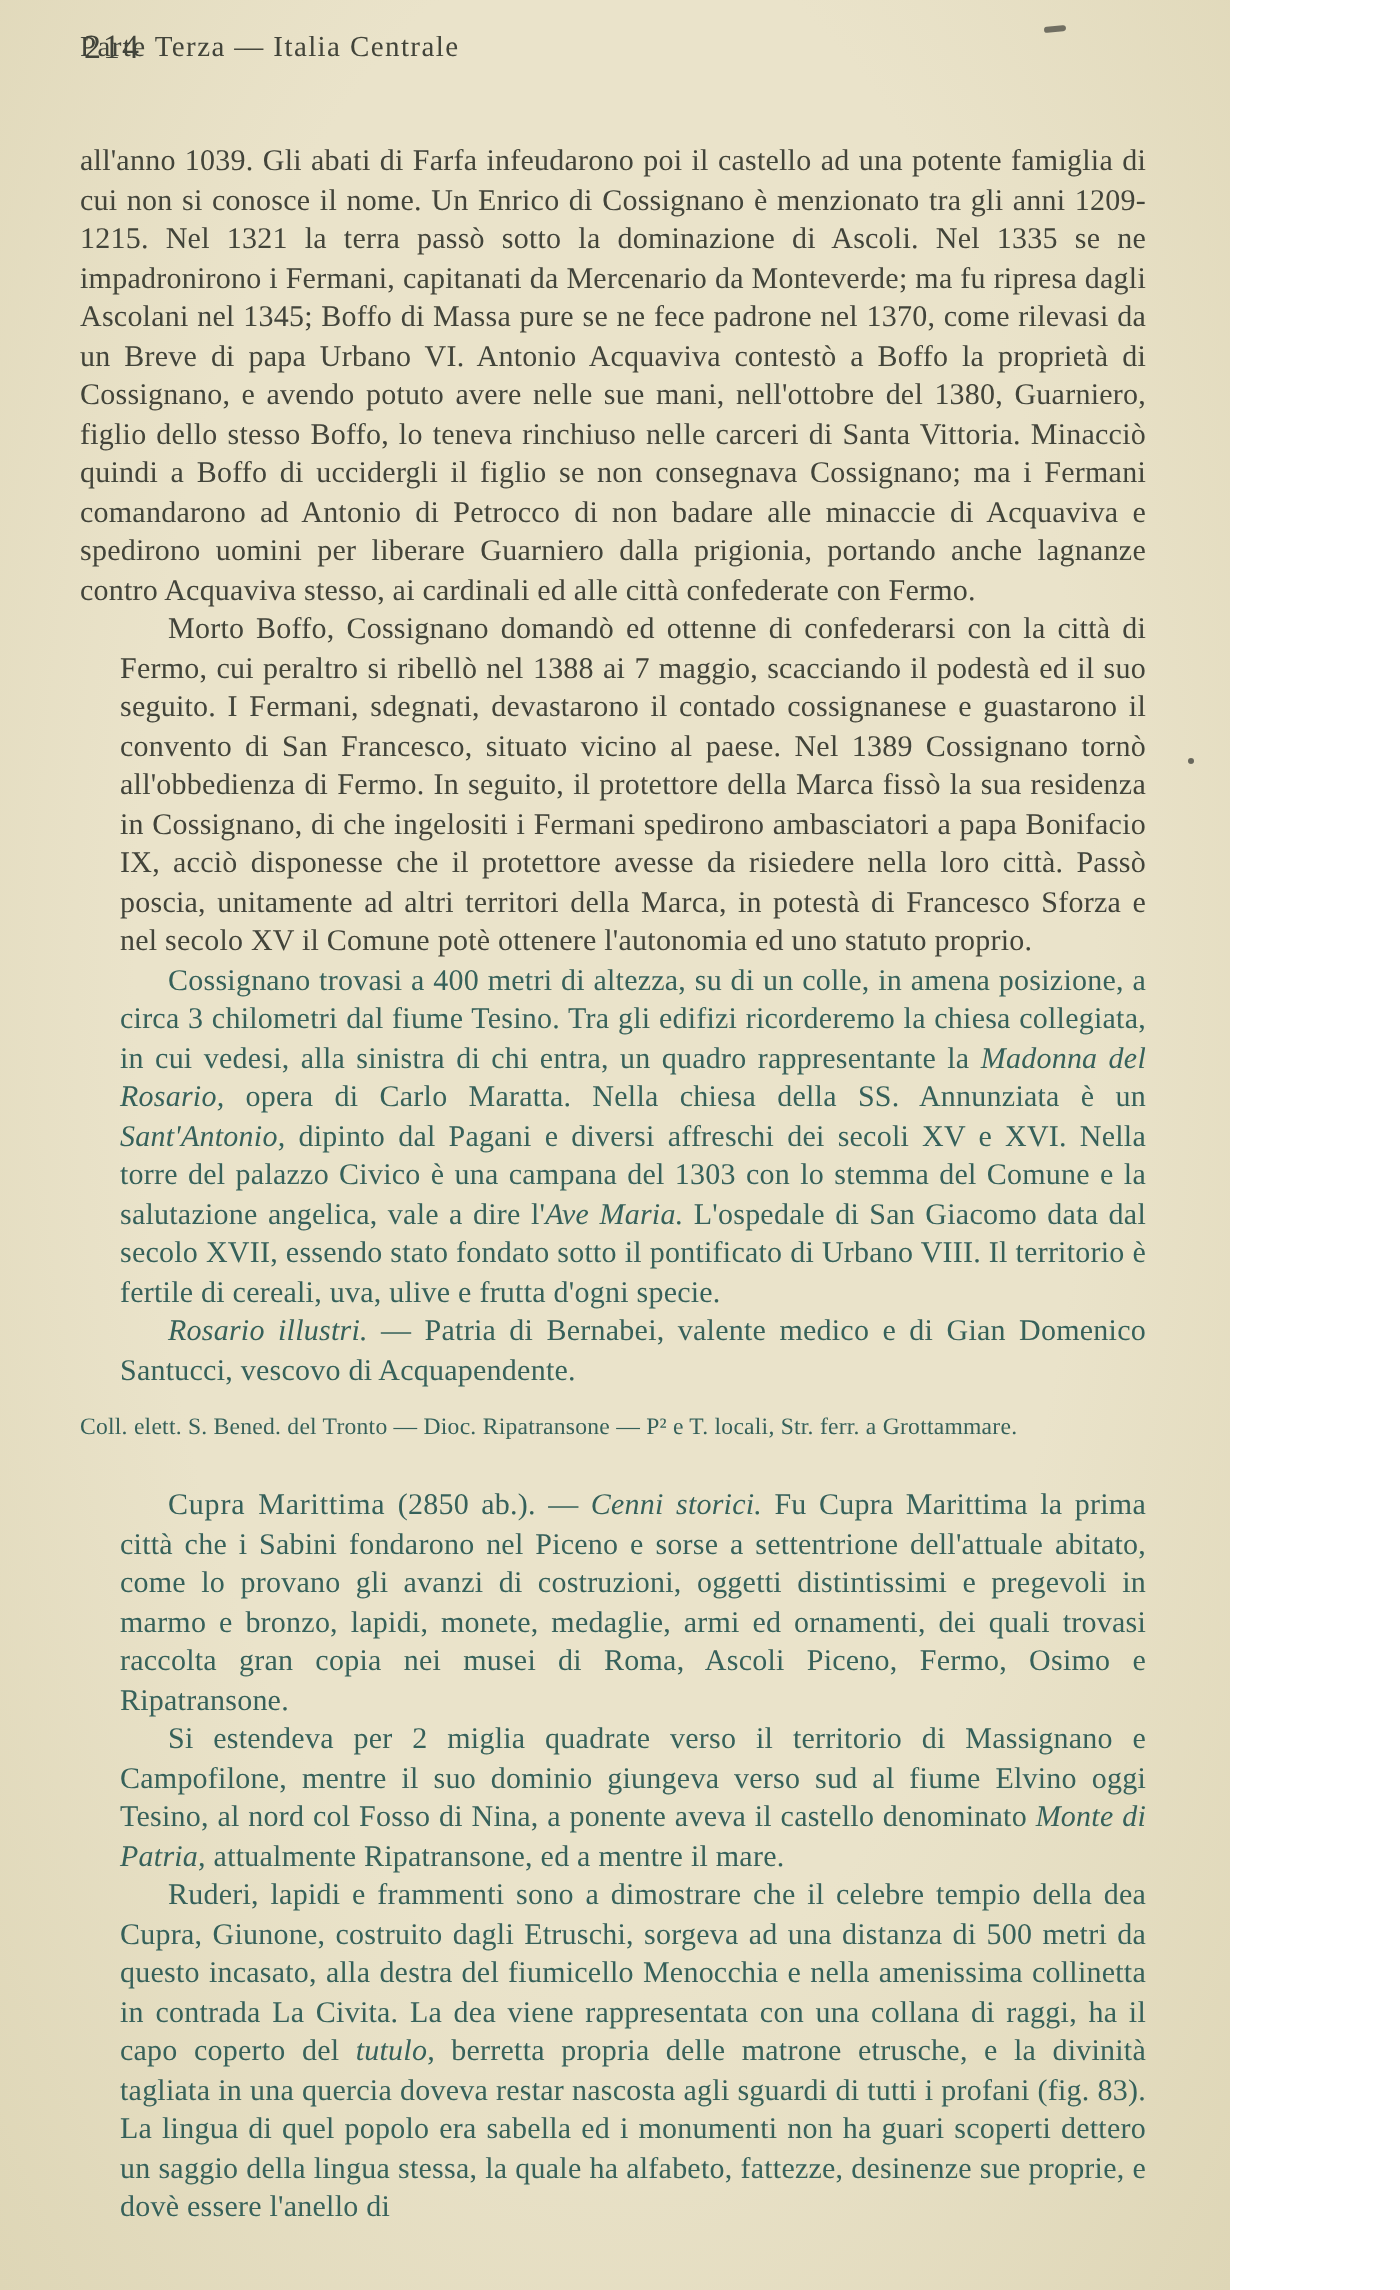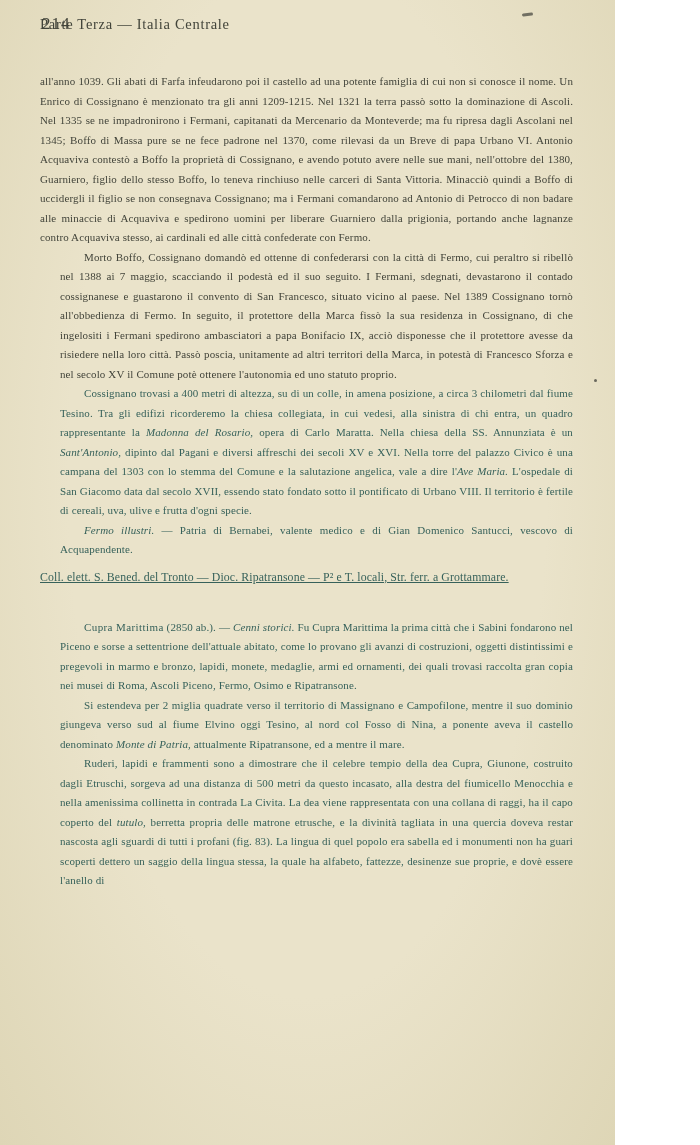--- a/index.html
+++ b/index.html
@@ -24,40 +24,39 @@
     font-size: 17px; letter-spacing: 1px;
     color: var(--ink, #42443a);
   }
   .runtitle {
     display: block; text-align: left;
     font-size: 14.5px; letter-spacing: 0.7px;
     color: var(--ink, #42443a);
   }
 
   .body-text p {
-    font-size: 11px;
+    font-size: 15px;
     line-height: 19.5px;
     text-align: justify;
     letter-spacing: 0.12px;
   }
   p.indent { text-indent: 24px; margin-left: 20px; }
   p.dark  { color: var(--ink, #42443a); }
   p.teal  { color: var(--ink_teal, #36615a); }
 
   i { font-style: italic; }
   b.entry { font-weight: normal; letter-spacing: 0.4px; }
 
   .admin-line {
     font-size: 11.8px !important;
     line-height: 15px !important;
     text-align: left !important;
     margin-top: 10px;
-    margin-bottom: 33px;
+    margin-bottom: 23px;
     color: var(--ink_teal, #36615a);
-    text-decoration: underline;
   }
 
   
   .scan-dash {
     position: absolute; top: 13px; right: 82px;
     width: 11px; height: 3px; border-radius: 2px;
     background: var(--artifact, #4a4a42);
     transform: rotate(-6deg); opacity: 0.75;
   }
   .scan-dot {
@@ -80,21 +79,21 @@
   </header>
 
   <main class="body-text">
 
     <p class="dark"><span>all'anno 1039. Gli abati di Farfa infeudarono poi il castello ad una potente famiglia di cui non si conosce il nome. Un Enrico di Cossignano è menzionato tra gli anni 1209-1215. Nel 1321 la terra passò sotto la dominazione di Ascoli. Nel 1335 se ne impadronirono i Fermani, capitanati da Mercenario da Monteverde; ma fu ripresa dagli Ascolani nel 1345; Boffo di Massa pure se ne fece padrone nel 1370, come rilevasi da un Breve di papa Urbano VI. Antonio Acquaviva contestò a Boffo la proprietà di Cossignano, e avendo potuto avere nelle sue mani, nell'ottobre del 1380, Guarniero, figlio dello stesso Boffo, lo teneva rinchiuso nelle carceri di Santa Vittoria. Minacciò quindi a Boffo di uccidergli il figlio se non consegnava Cossignano; ma i Fermani comandarono ad Antonio di Petrocco di non badare alle minaccie di Acquaviva e spedirono uomini per liberare Guarniero dalla prigionia, portando anche lagnanze contro Acquaviva stesso, ai cardinali ed alle città confederate con Fermo.</span></p>
 
     <p class="indent dark"><span>Morto Boffo, Cossignano domandò ed ottenne di confederarsi con la città di Fermo, cui peraltro si ribellò nel 1388 ai 7 maggio, scacciando il podestà ed il suo seguito. I Fermani, sdegnati, devastarono il contado cossignanese e guastarono il convento di San Francesco, situato vicino al paese. Nel 1389 Cossignano tornò all'obbedienza di Fermo. In seguito, il protettore della Marca fissò la sua residenza in Cossignano, di che ingelositi i Fermani spedirono ambasciatori a papa Bonifacio IX, acciò disponesse che il protettore avesse da risiedere nella loro città. Passò poscia, unitamente ad altri territori della Marca, in potestà di Francesco Sforza e nel secolo XV il Comune potè ottenere l'autonomia ed uno statuto proprio.</span></p>
 
     <p class="indent teal"><span>Cossignano trovasi a 400 metri di altezza, su di un colle, in amena posizione, a circa 3 chilometri dal fiume Tesino. Tra gli edifizi ricorderemo la chiesa collegiata, in cui vedesi, alla sinistra di chi entra, un quadro rappresentante la </span><i>Madonna del Rosario,</i><span> opera di Carlo Maratta. Nella chiesa della SS. Annunziata è un </span><i>Sant'Antonio,</i><span> dipinto dal Pagani e diversi affreschi dei secoli XV e XVI. Nella torre del palazzo Civico è una campana del 1303 con lo stemma del Comune e la salutazione angelica, vale a dire l'</span><i>Ave Maria.</i><span> L'ospedale di San Giacomo data dal secolo XVII, essendo stato fondato sotto il pontificato di Urbano VIII. Il territorio è fertile di cereali, uva, ulive e frutta d'ogni specie.</span></p>
 
-    <p class="indent teal"><i>Fermo illustri.</i><span> — Patria di Bernabei, valente medico e di Gian Domenico Santucci, vescovo di Acquapendente.</span></p>
+    <p class="indent teal"><i>Rosario illustri.</i><span> — Patria di Bernabei, valente medico e di Gian Domenico Santucci, vescovo di Acquapendente.</span></p>
 
     <p class="admin-line">Coll. elett. S. Bened. del Tronto — Dioc. Ripatransone — P² e T. locali, Str. ferr. a Grottammare.</p>
 
     <p class="indent teal"><b class="entry">Cupra Marittima</b><span> (2850 ab.). — </span><i>Cenni storici.</i><span> Fu Cupra Marittima la prima città che i Sabini fondarono nel Piceno e sorse a settentrione dell'attuale abitato, come lo provano gli avanzi di costruzioni, oggetti distintissimi e pregevoli in marmo e bronzo, lapidi, monete, medaglie, armi ed ornamenti, dei quali trovasi raccolta gran copia nei musei di Roma, Ascoli Piceno, Fermo, Osimo e Ripatransone.</span></p>
 
     <p class="indent teal"><span>Si estendeva per 2 miglia quadrate verso il territorio di Massignano e Campofilone, mentre il suo dominio giungeva verso sud al fiume Elvino oggi Tesino, al nord col Fosso di Nina, a ponente aveva il castello denominato </span><i>Monte di Patria,</i><span> attualmente Ripatransone, ed a mentre il mare.</span></p>
 
     <p class="indent teal"><span>Ruderi, lapidi e frammenti sono a dimostrare che il celebre tempio della dea Cupra, Giunone, costruito dagli Etruschi, sorgeva ad una distanza di 500 metri da questo incasato, alla destra del fiumicello Menocchia e nella amenissima collinetta in contrada La Civita. La dea viene rappresentata con una collana di raggi, ha il capo coperto del </span><i>tutulo,</i><span> berretta propria delle matrone etrusche, e la divinità tagliata in una quercia doveva restar nascosta agli sguardi di tutti i profani (fig. 83). La lingua di quel popolo era sabella ed i monumenti non ha guari scoperti dettero un saggio della lingua stessa, la quale ha alfabeto, fattezze, desinenze sue proprie, e dovè essere l'anello di</span></p>
 
   </main>

